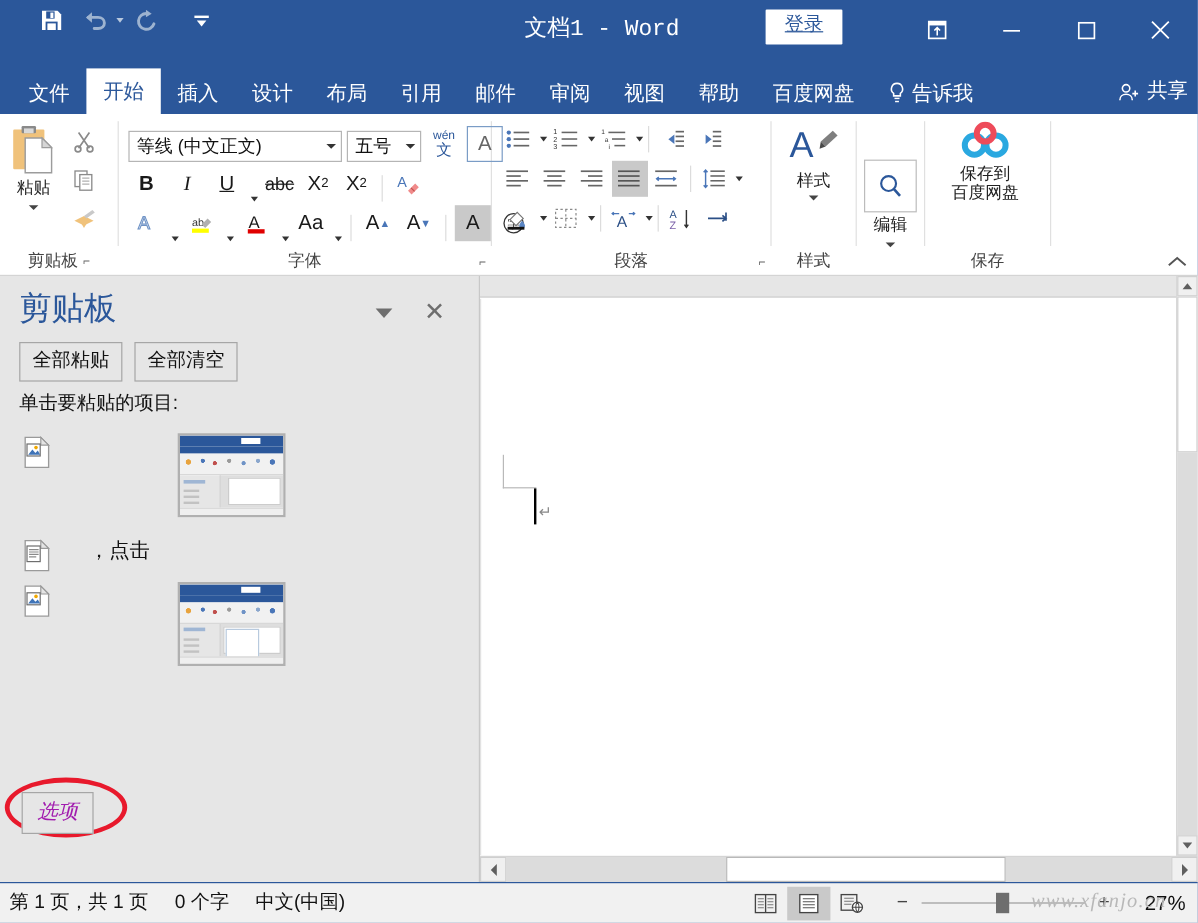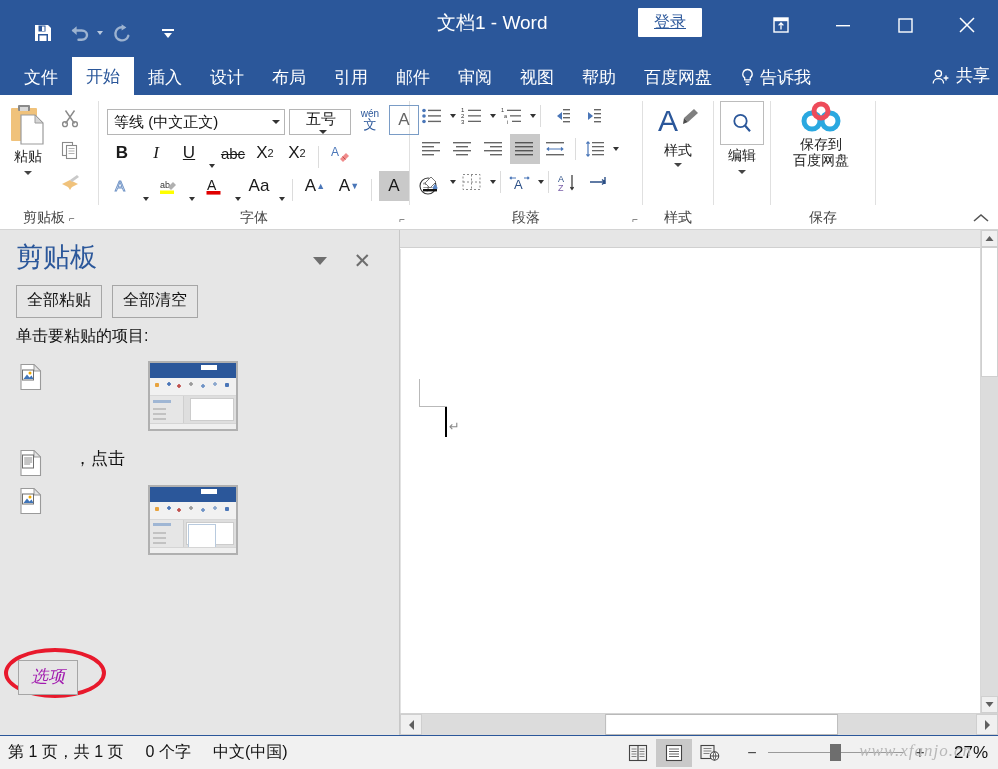--- a/index.html
+++ b/index.html
@@ -7,21 +7,21 @@
   body {
     width:998px; height:769px;
     font-family:"Liberation Sans","DejaVu Sans",sans-serif;
     background:#ffffff;
     overflow:hidden;
     -webkit-font-smoothing:antialiased;
   }
   .app { width:998px; height:769px; position:relative; display:flex; flex-direction:column; background:#2b579a; }
 
   
-  .titlebar { height:50px; background:#2b579a; display:flex; align-items:flex-end; position:relative; flex:0 0 50px; }
+  .titlebar { height:50px; background:#2b579a; display:flex; align-items:flex-start; position:relative; flex:0 0 50px;font-family:Liberation Mono, monospace; }
   .qat { display:flex; align-items:center; padding-left:26px; gap:2px; }
   .qat-btn { width:34px; height:34px; display:flex; align-items:center; justify-content:center; cursor:default; }
   .qat-btn svg { display:block; }
   .qat-split { display:flex; align-items:center; }
   .caret-sm { width:0;height:0;border-left:3.5px solid transparent;border-right:3.5px solid transparent;border-top:4px solid #b8c8de; margin-left:1px; }
   .title-center-wrap { position:absolute; left:437px; top:10px; display:flex; align-items:center; gap:0; }
   .doc-title { color:#fff; font-size:19px; white-space:nowrap; }
   .signin {
     position:absolute; left:638px; top:8px;
     background:#ffffff; color:#2b579a; font-size:16px;
@@ -70,40 +70,40 @@
   
   .grp-font { width:310px; }
   .font-row { display:flex; align-items:flex-end; gap:4px; padding-left:8px; }
   .font-row.r1 { padding-top:4px; }
   .combo {
     height:26px; border:1px solid #b5b5b5; background:#fff;
     display:flex; align-items:center; justify-content:space-between;
     font-size:15px; color:#111; padding:0 4px 0 6px;
   }
   .combo.fontname { width:178px; }
-  .combo.fontsize { width:62px;flex-direction:column; }
+  .combo.fontsize { width:62px; }
   .combo .cv { white-space:nowrap; overflow:hidden; }
   .combo .carrow { width:0;height:0;border-left:4px solid transparent;border-right:4px solid transparent;border-top:4px solid #333; margin-left:4px; }
   .ibtn { height:30px; min-width:28px; display:flex; align-items:center; justify-content:center; font-size:17px; color:#1a1a1a; }
   .ibtn.sq { width:30px; }
   .ibtn.sel { background:#c9c9c9; }
   .vsep { width:1px; height:22px; background:#dcdcdc; margin:0 3px; }
   .mini-caret { width:0;height:0;border-left:3.5px solid transparent;border-right:3.5px solid transparent;border-top:4px solid #333; margin-left:2px; }
 
   
   .grp-para { width:232px; }
   .para-row { display:flex; align-items:center; gap:1px; padding-left:7px; }
 
   
   .grp-styles { width:70px; align-items:center; }
   .bigbtn { width:62px; display:flex; flex-direction:column; align-items:center; padding-top:2px; }
   .bigbtn .bl { font-size:14px; color:#222; margin-top:1px; text-align:center; line-height:1.15; }
 
   
-  .grp-edit { width:56px; }
+  .grp-edit { width:56px;margin-top:32px; }
   .edit-box { width:44px;height:44px;border:1px solid #bcbcbc; display:flex;align-items:center;justify-content:center; margin:2px auto 0; }
 
   
   .grp-baidu { width:104px; }
 
   .collapse-ribbon { position:absolute; right:8px; bottom:4px; color:#555; font-size:15px; }
 
   
   .main { flex:1; display:flex; background:#ffffff; min-height:0; position:relative; }
 

